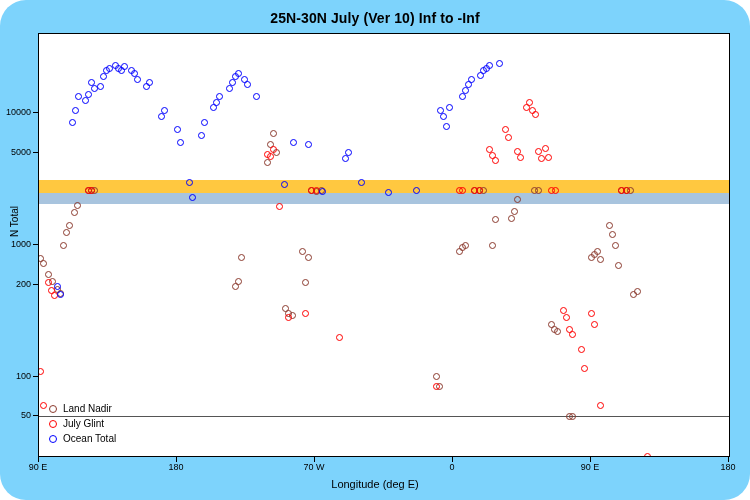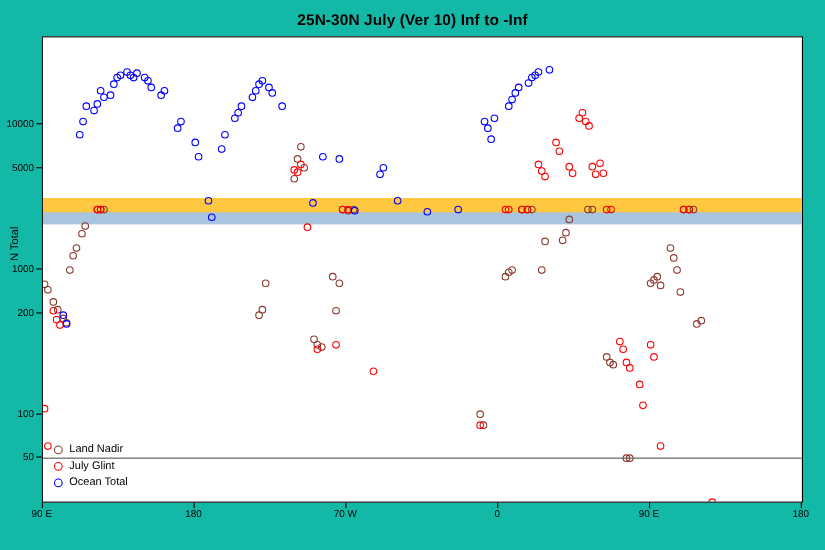--- a/index.html
+++ b/index.html
@@ -10,21 +10,22 @@
   body {
     width: 750px;
     height: 500px;
     font-family: "Liberation Sans", sans-serif;
     overflow: hidden;
   }
   #chart-root {
     position: relative;
     width: 750px;
     height: 500px;
-    background: #14b8a6;
+    background: #7dd3fc;
+    border-radius: 26px;
   }
   #chart-title {
     position: absolute;
     left: 0;
     top: 10px;
     width: 750px;
     text-align: center;
     font-size: 14px;
     font-weight: bold;
     color: #000000;
@@ -342,20 +343,21 @@
           <span class="legend-label">July Glint</span>
         </div>
         <div class="legend-row">
           <span class="legend-marker" style="border-color: rgb(0, 0, 255);"></span>
           <span class="legend-label">Ocean Total</span>
         </div>
       </div>
   </div>
 
   <div id="y-axis-label">N Total</div>
+  <div id="x-axis-label">Longitude (deg E)</div>
 
   <div id="y-ticks">
       <div class="ytick-label" style="top: 415.353px; right: 719px;">50</div>
       <div class="ytick-mark" style="top: 415.353px; left: 33px;"></div>
       <div class="ytick-label" style="top: 375.705px; right: 719px;">100</div>
       <div class="ytick-mark" style="top: 375.705px; left: 33px;"></div>
       <div class="ytick-label" style="top: 283.647px; right: 719px;">200</div>
       <div class="ytick-mark" style="top: 283.647px; left: 33px;"></div>
       <div class="ytick-label" style="top: 244px; right: 719px;">1000</div>
       <div class="ytick-mark" style="top: 244px; left: 33px;"></div>

